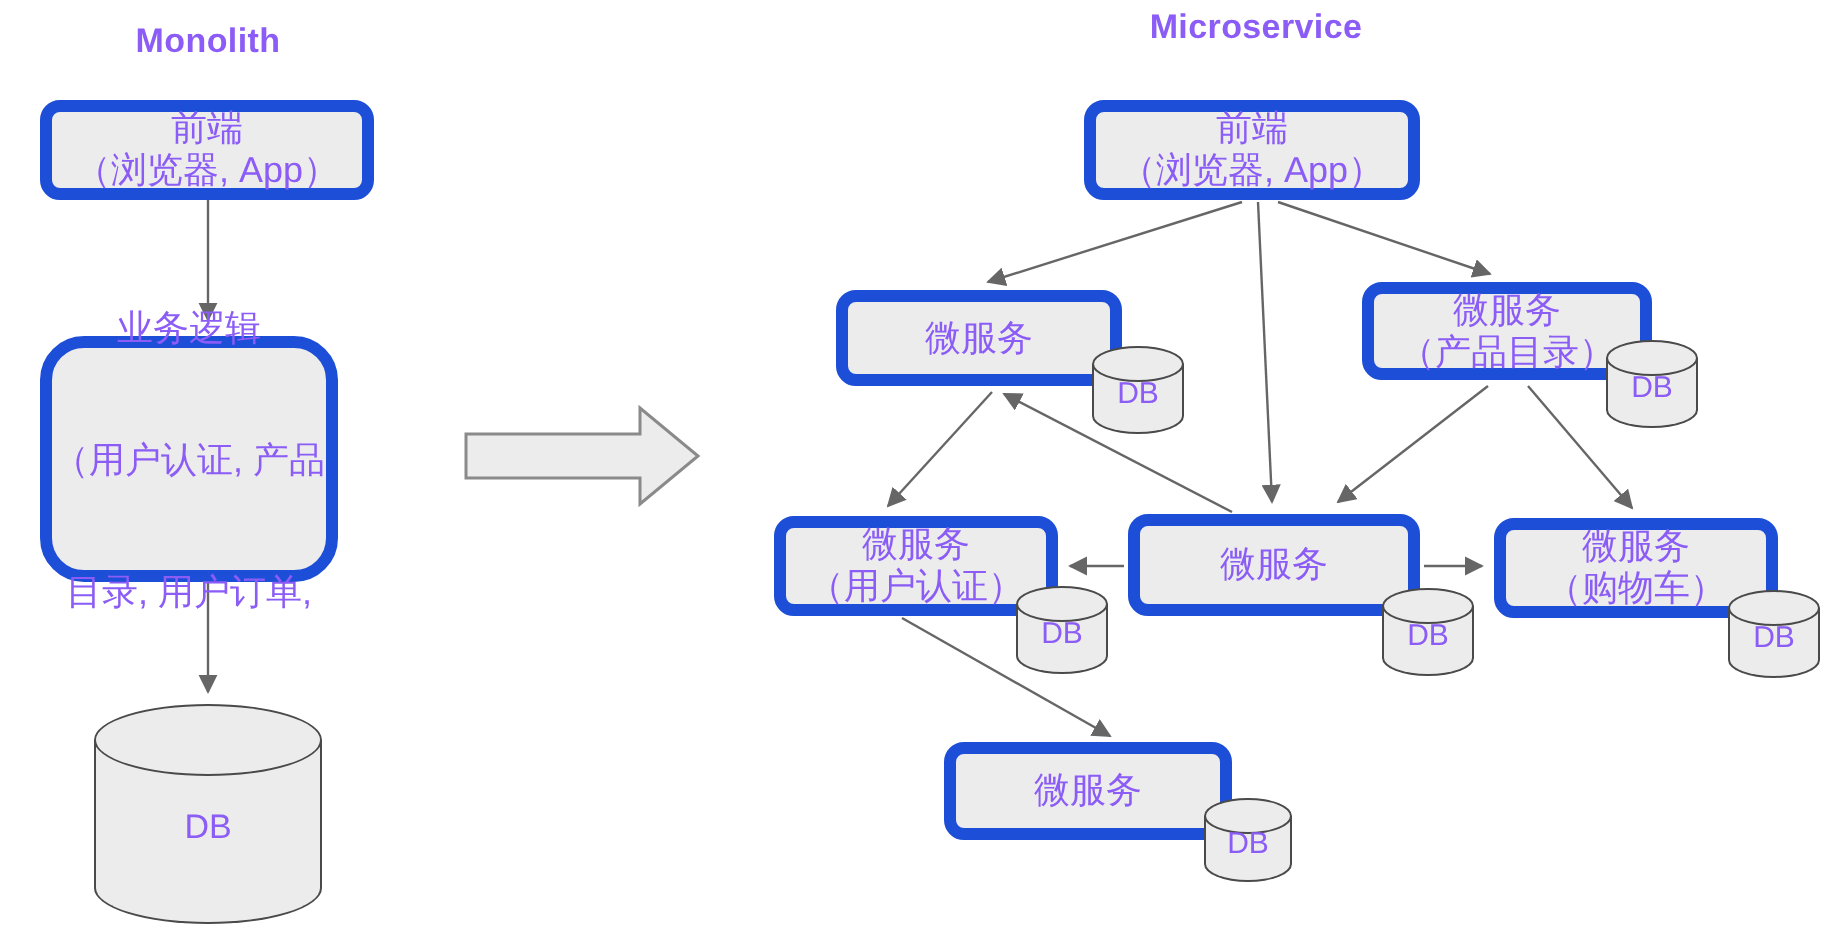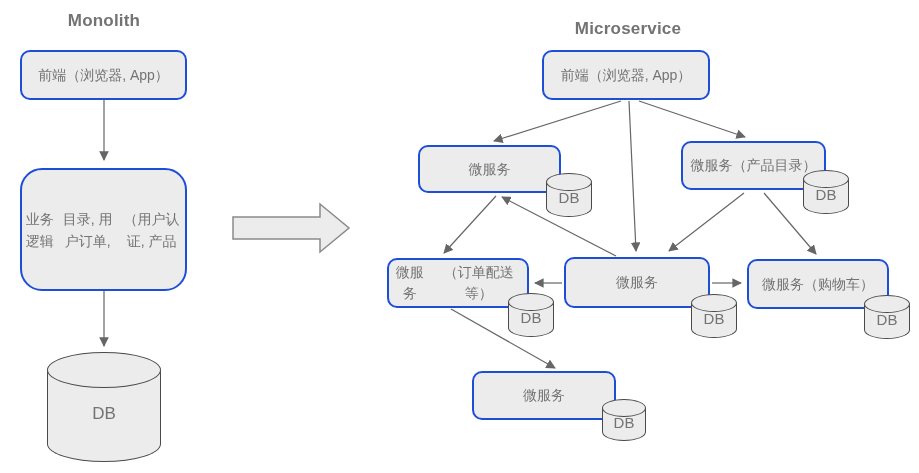--- a/index.html
+++ b/index.html
@@ -1,29 +1,29 @@
 <!DOCTYPE html>
 <html><head>
 <meta charset="utf-8">
 <style>
   html,body { margin:0; padding:0; background:#ffffff; }
   .canvas {
     position:relative; width:919px; height:473px; overflow:hidden;
-    font-family:"Liberation Sans","DejaVu Sans",sans-serif; color:#737373; background:#fff;
+    font-family:"Liberation Sans","DejaVu Sans",sans-serif; color:#8b5cf6; background:#fff;
   }
   .edges { position:absolute; left:0; top:0; width:919px; height:473px; z-index:1; }
   .title {
     position:absolute; z-index:2; text-align:center;
     font-size:17px; font-weight:bold; letter-spacing:0.2px;
   }
   .box {
     position:absolute; z-index:2; box-sizing:border-box;
-    background:#ececec; border:2px solid #1d4ed8; border-radius:10px;
-    display:flex; flex-direction:row; align-items:center; justify-content:center;
-    font-size:14px; line-height:21px; text-align:center;
+    background:#ececec; border:6px solid #1d4ed8; border-radius:10px;
+    display:flex; flex-direction:column; align-items:center; justify-content:center;
+    font-size:18px; line-height:21px; text-align:center;
   }
   .box.biground { border-radius:22px; line-height:22px; }
   .cyl { position:absolute; z-index:3; }
   .cyl-body {
     position:absolute; left:0; right:0; bottom:0; box-sizing:border-box;
     background:#ececec; border:1px solid #4a4a4a; border-top:none;
   }
   .cyl-top {
     position:absolute; left:0; right:0; top:0; box-sizing:border-box;
     background:#ececec; border:1px solid #4a4a4a; border-radius:50%;
@@ -68,33 +68,33 @@
     <line x1="451" y1="309" x2="555" y2="368" stroke="#666" stroke-width="1.2" marker-end="url(#ah)"></line>
   </svg>
 
   <div class="title" style="left:24px; top:11px; width:160px;">Monolith</div>
 
   <div class="box" style="left:20px; top:50px; width:167px; height:50px;">
     <span class="bl">前端</span>
     <span class="bl">（浏览器, App）</span>
   </div>
 
-  <div class="box biground" style="left:20px; top:168px; width:167px; height:123px;">
+  <div class="box biground" style="left:20px; top:168px; width:149px; height:123px;gap:44px;">
     <span class="bl">业务逻辑</span>
+    <span class="bl">（用户认证, 产品</span>
     <span class="bl">目录, 用户订单,</span>
-    <span class="bl">（用户认证, 产品</span>
   </div>
 
   <div class="cyl big" style="left:47px; top:352px; width:114px; height:110px;">
     <div class="cyl-body"></div>
     <div class="cyl-top"></div>
     <span class="cyl-label">DB</span>
   </div>
 
-  <div class="title" style="left:528px; top:19px; width:200px;">Microservice</div>
+  <div class="title" style="left:528px; top:4px; width:200px;">Microservice</div>
 
   <div class="box" style="left:542px; top:50px; width:168px; height:50px;">
     <span class="bl">前端</span>
     <span class="bl">（浏览器, App）</span>
   </div>
 
   <div class="box" style="left:418px; top:145px; width:143px; height:48px;">
     <span class="bl">微服务</span>
   </div>
   <div class="cyl small" style="left:546px; top:173px; width:46px; height:44px;">
@@ -108,21 +108,21 @@
     <span class="bl">（产品目录）</span>
   </div>
   <div class="cyl small" style="left:803px; top:170px; width:46px; height:44px;">
     <div class="cyl-body"></div>
     <div class="cyl-top"></div>
     <span class="cyl-label">DB</span>
   </div>
 
   <div class="box" style="left:387px; top:258px; width:142px; height:50px;">
     <span class="bl">微服务</span>
-    <span class="bl">（订单配送等）</span>
+    <span class="bl">（用户认证）</span>
   </div>
   <div class="cyl small" style="left:508px; top:293px; width:46px; height:44px;">
     <div class="cyl-body"></div>
     <div class="cyl-top"></div>
     <span class="cyl-label">DB</span>
   </div>
 
   <div class="box" style="left:564px; top:257px; width:146px; height:51px;">
     <span class="bl">微服务</span>
   </div>

